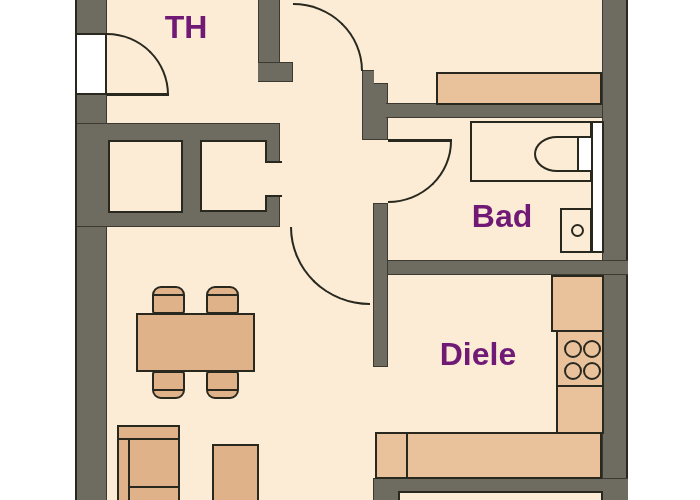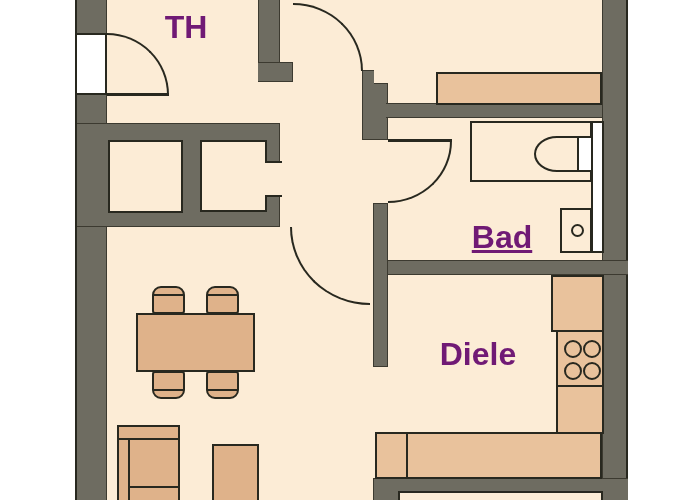--- a/index.html
+++ b/index.html
@@ -118,16 +118,16 @@
   </div>
   <div class="abs furn" style="left:136px;top:313px;width:119px;height:59px;"></div>
 
   <div class="abs furn" style="left:128px;top:438px;width:52px;height:50px;"></div>
   <div class="abs furn" style="left:128px;top:486px;width:52px;height:30px;"></div>
   <div class="abs furn" style="left:117px;top:425px;width:13px;height:91px;"></div>
   <div class="abs furn" style="left:117px;top:425px;width:63px;height:15px;"></div>
   <div class="abs furn" style="left:212px;top:444px;width:47px;height:72px;"></div>
 
   <div class="abs room-label" style="left:186px;top:27px;">TH</div>
-  <div class="abs room-label" style="left:502px;top:237px;text-decoration:underline;">Bad</div>
+  <div class="abs room-label" style="left:502px;top:216px;">Bad</div>
   <div class="abs room-label" style="left:478px;top:354px;">Diele</div>
 
 </div>
 
 </body></html>

